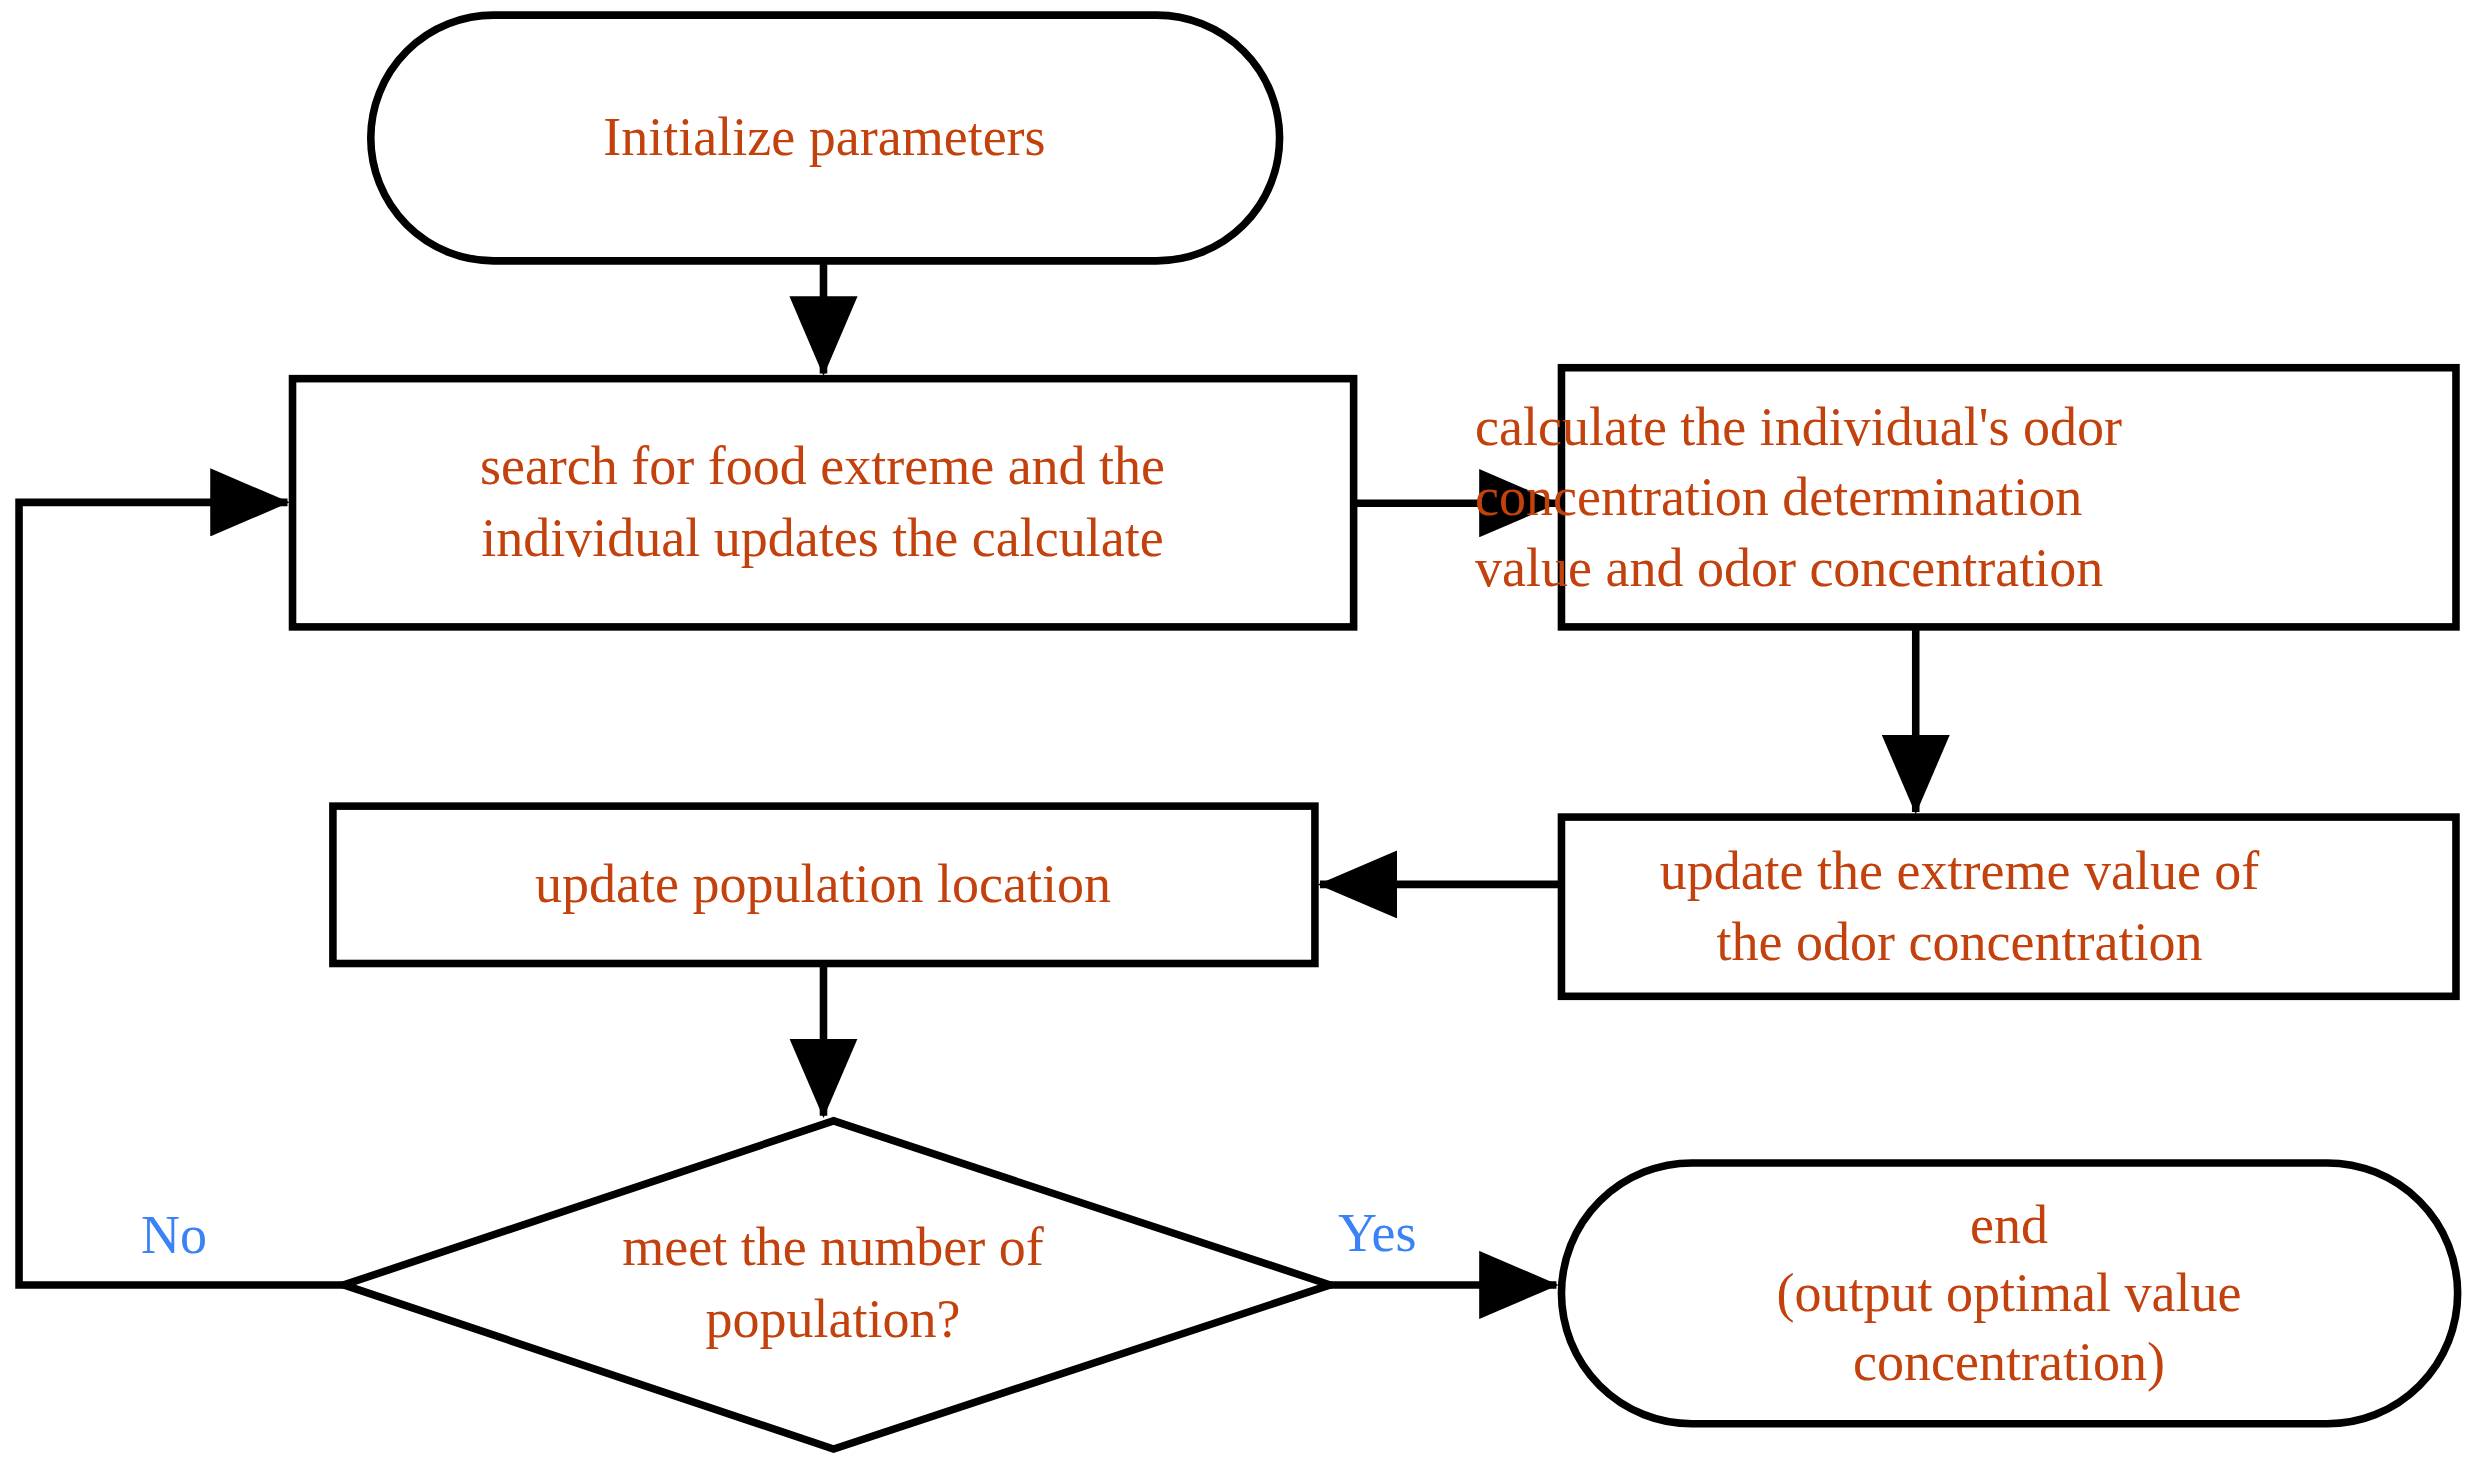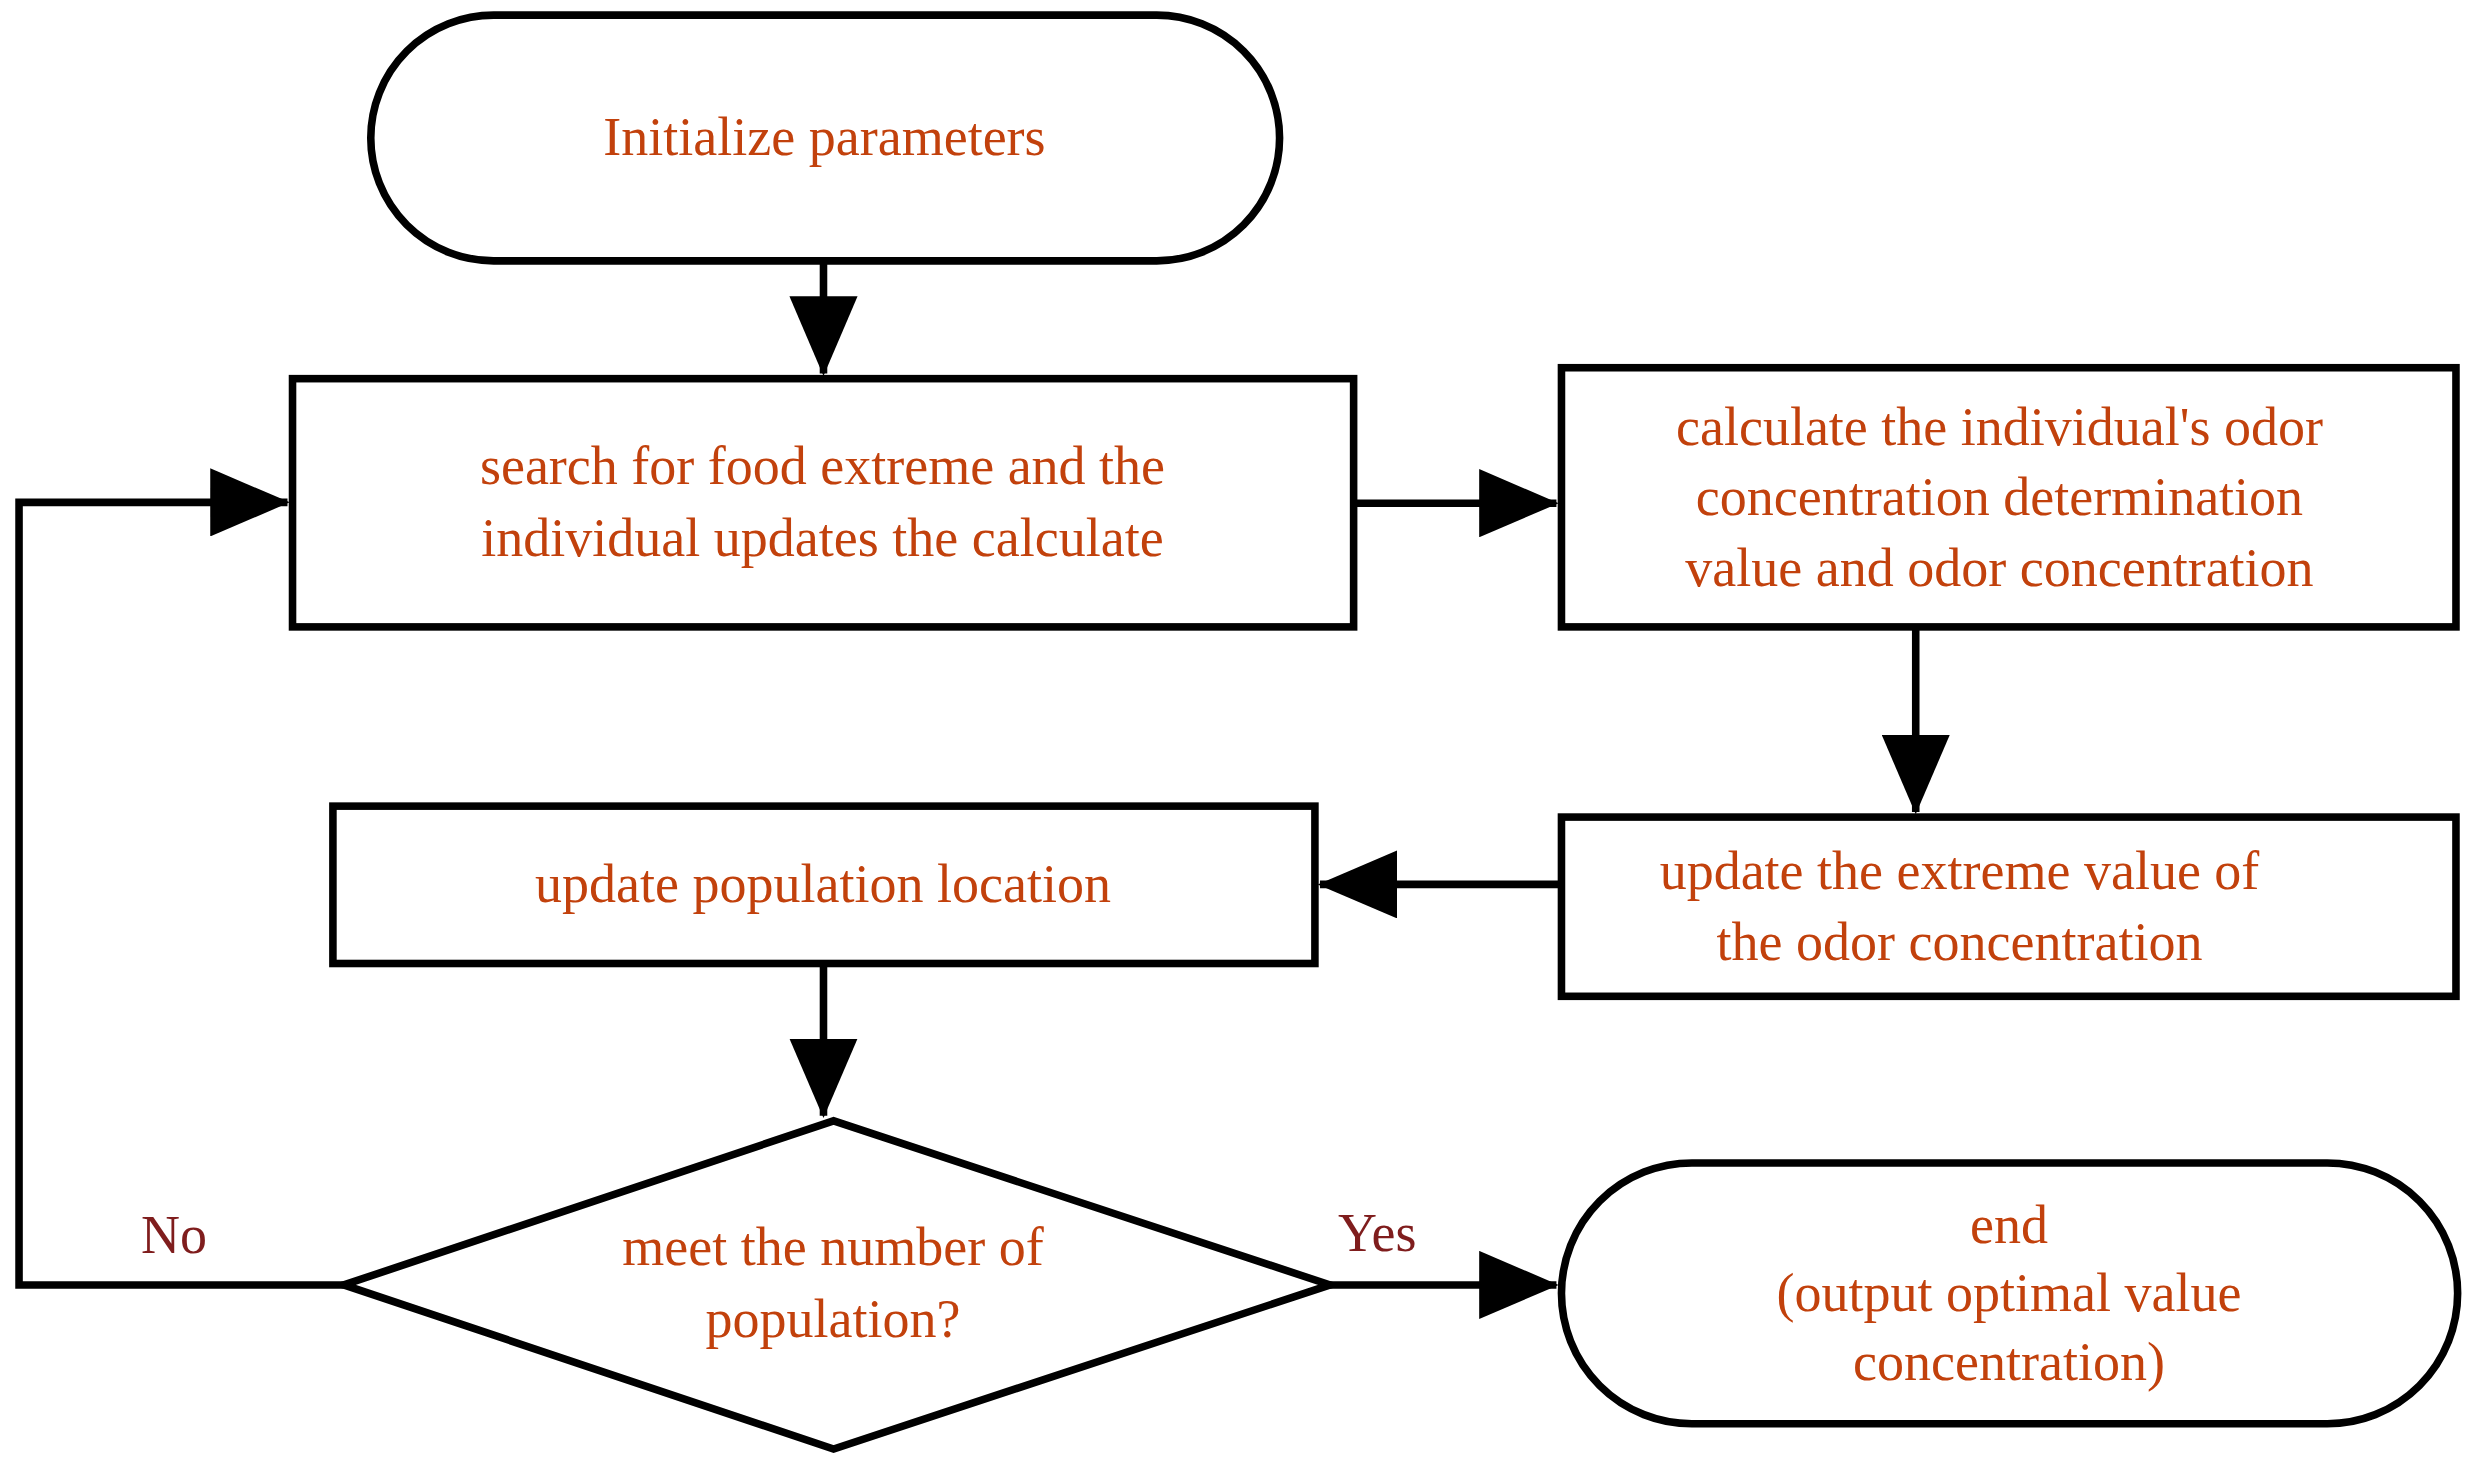--- a/index.html
+++ b/index.html
@@ -41,23 +41,23 @@
   
   #label-start {
     left: 370px; top: 15px; width: 909px; height: 246px;
     font-size: 54px; line-height: 1.25;
   }
   #label-search {
     left: 292px; top: 379px; width: 1061px; height: 248px;
     font-size: 54px; line-height: 1.33;
   }
   #label-calc {
-    left: 1552px; top: 368px; width: 895px; height: 259px;
+    left: 1470px; top: 368px; width: 895px; height: 259px;
     font-size: 54px; line-height: 1.30;
-    align-items: center; justify-content: center;
+    align-items: flex-start; justify-content: center;
     padding: 0 5px; box-sizing: border-box;
   }
   #label-calc .line {
     display: block;
     text-align: justify;
     text-align-last: justify;
     white-space: normal;
   }
   #label-calc .line.last {
     text-align: left;
@@ -74,21 +74,21 @@
   #label-decision {
     left: 471px; top: 1195px; width: 724px; height: 177px;
     font-size: 54px; line-height: 1.32;
   }
   #label-end {
     left: 1561px; top: 1163px; width: 896px; height: 261px;
     font-size: 54px; line-height: 1.26;
   }
   .edge-label {
     position: absolute;
-    color: #7f1d1d;
+    color: #3b82f6;
     font-family: "Liberation Serif", "DejaVu Serif", serif;
     font-size: 54px;
     white-space: nowrap;
     pointer-events: none;
   }
   #label-no  { left: 141px;  top: 1204px; }
   #label-yes { left: 1338px; top: 1202px; }
 </style>
 </head>
 <body>

